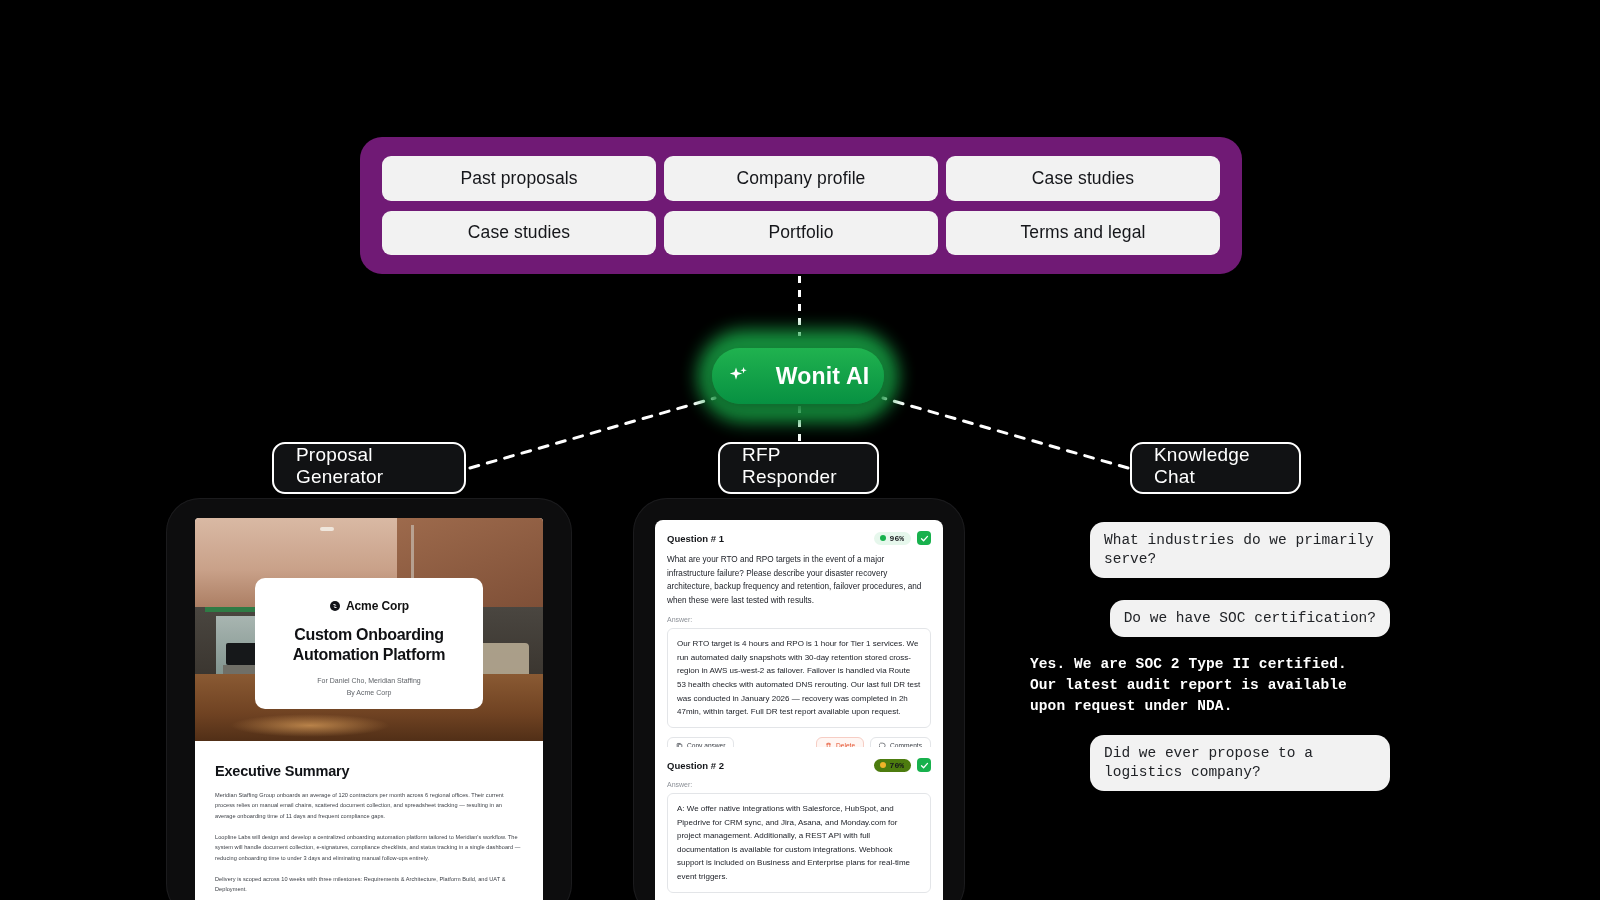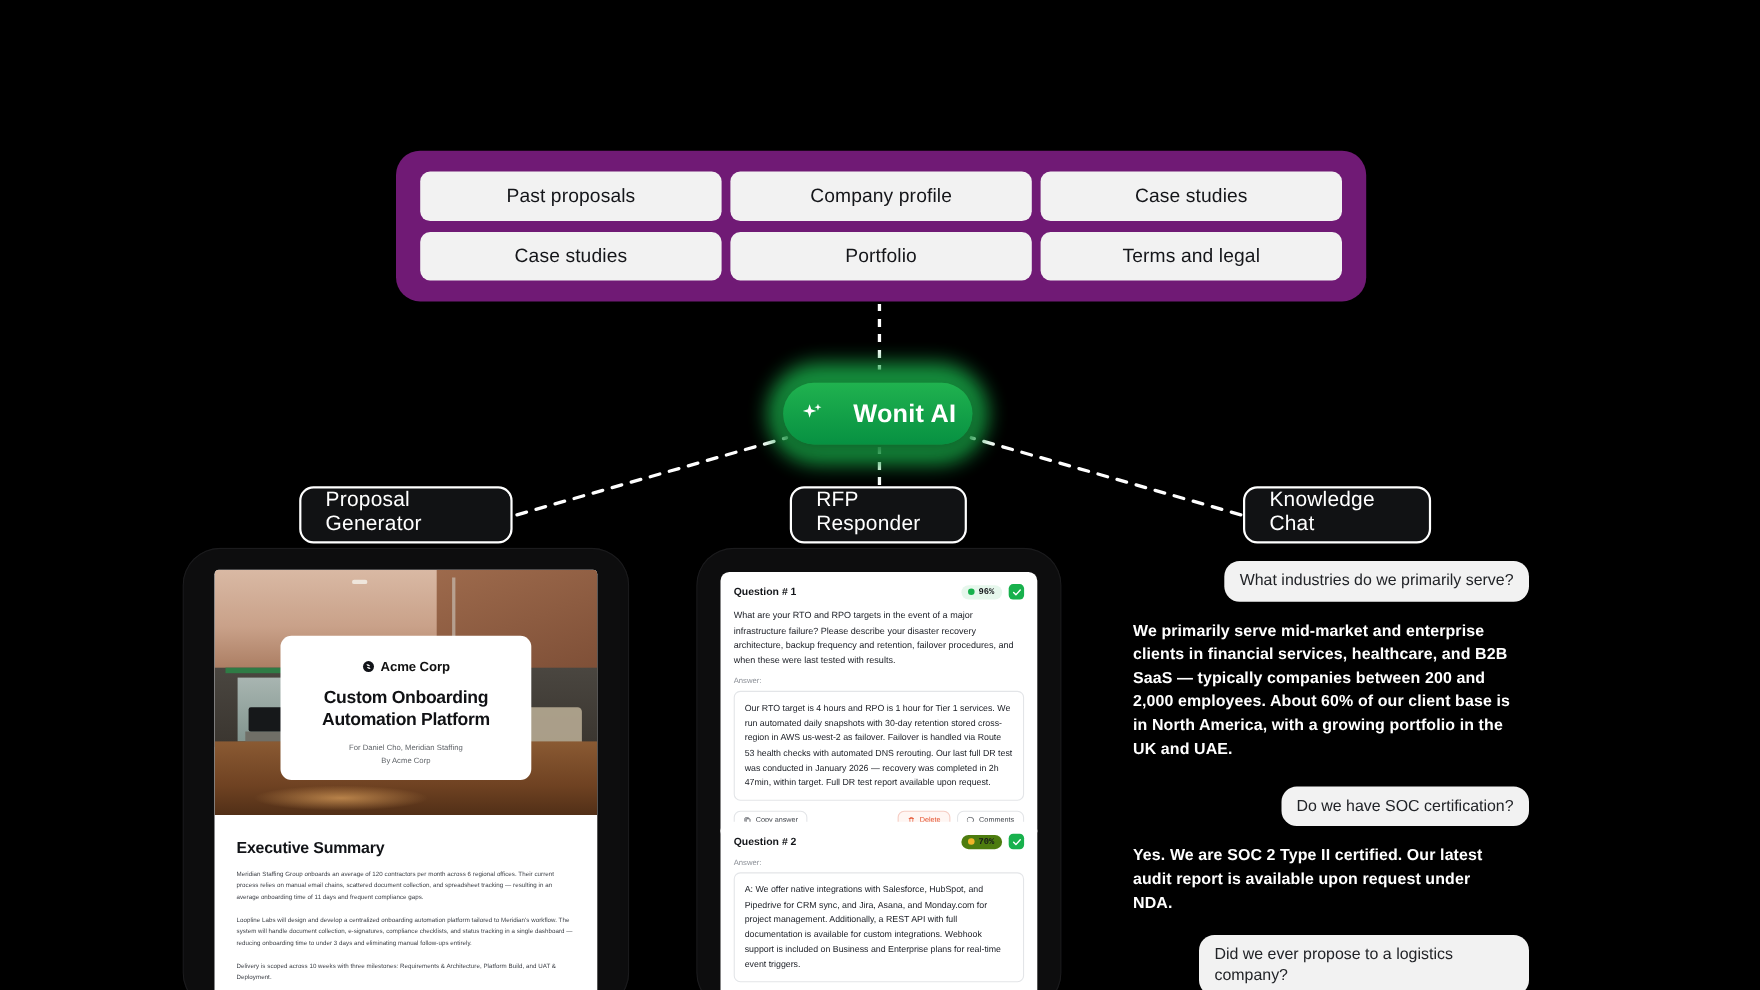--- a/index.html
+++ b/index.html
@@ -209,22 +209,22 @@
   .btn-sm {
     display: inline-flex; align-items: center; gap: 4px;
     border: 1px solid #e3e5e8; border-radius: 6px;
     padding: 4px 8px; font-size: 6.6px; color: #3c4047; background: #fff;
   }
   .btn-danger { border-color: #f6cdc4; color: #e4502c; background: #fff6f3; }
   .actions-right { display: flex; gap: 6px; }
 
   
   .panel-chat {
-    position: absolute; left: 1030px; top: 510px;
-    width: 360px; height: 371px;
+    position: absolute; left: 1030px; top: 522px;
+    width: 360px; height: 371px; font-family: Liberation Mono, monospace;
   }
   .chat-user {
     margin-left: auto; width: fit-content; max-width: 300px;
     background: #f2f2f2; color: #222428;
     border-radius: 14px; padding: 9px 14px;
     font-size: 14.5px; line-height: 1.3;
   }
   .chat-bot {
     margin-top: 17px; color: #ffffff;
     font-size: 14.5px; font-weight: 700; line-height: 1.48;
@@ -388,21 +388,20 @@
         </span>
       </div>
       <div class="ans-label">Answer:</div>
       <div class="ans-box">A: We offer native integrations with Salesforce, HubSpot, and Pipedrive for CRM sync, and Jira, Asana, and Monday.com for project management. Additionally, a REST API with full documentation is available for custom integrations. Webhook support is included on Business and Enterprise plans for real-time event triggers.</div>
     </div>
 
   </div>
 
   <div class="panel-chat">
     <div class="chat-user">What industries do we primarily serve?</div>
-    <div class="chat-bot">We primarily serve mid-market and enterprise clients in financial services, healthcare, and B2B SaaS — typically companies between 200 and 2,000 employees. About 60% of our client base is in North America, with a growing portfolio in the UK and UAE.</div>
     <div class="gap-lg"></div>
     <div class="chat-user">Do we have SOC certification?</div>
     <div class="chat-bot">Yes. We are SOC 2 Type II certified. Our latest audit report is available upon request under NDA.</div>
     <div class="gap-md"></div>
     <div class="chat-user">Did we ever propose to a logistics company?</div>
 
   </div>
 
 </div>
 

